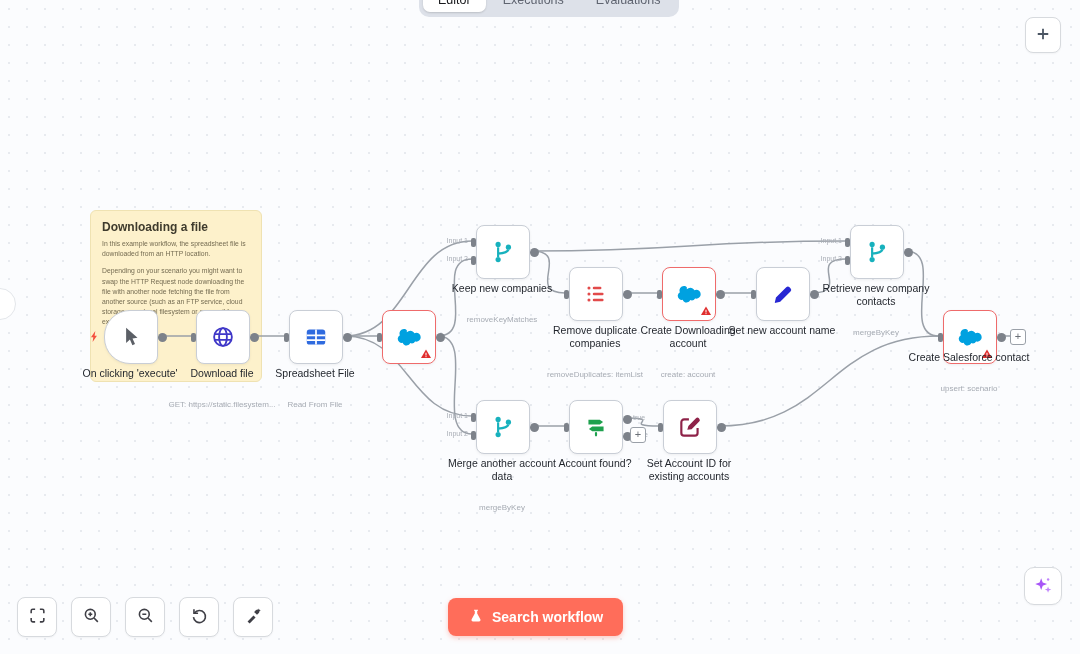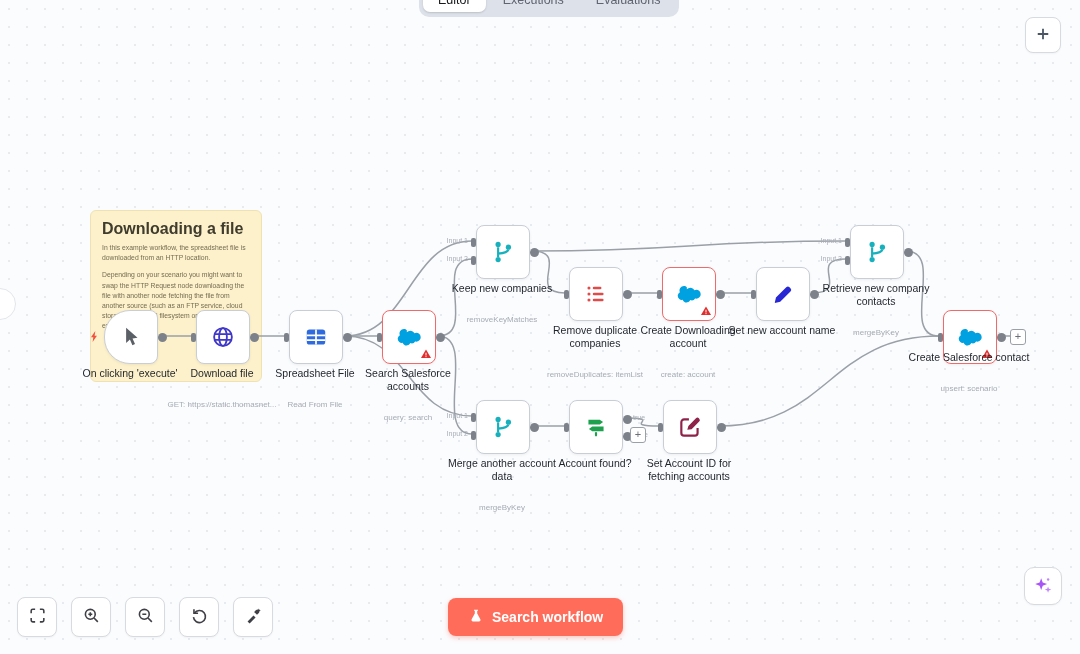--- a/index.html
+++ b/index.html
@@ -19,21 +19,21 @@
   .ctl-btn svg{width:19px;height:19px;}
   .add-btn svg{width:18px;height:18px;}
   .ai-btn svg{width:22px;height:22px;}
   .execute-btn{position:absolute;left:448px;top:598px;height:38px;display:flex;align-items:center;gap:8px;
     background:#ff6d5a;color:#fff;border:none;border-radius:8px;padding:0 20px;font-size:14px;font-weight:600;
     font-family:inherit;box-shadow:0 2px 5px rgba(255,109,90,.35);cursor:pointer;}
   .execute-btn svg{width:16px;height:16px;}
   
   .note{position:absolute;left:90px;top:210px;width:172px;height:172px;background:#fdf1cb;
     border:1px solid #efe2b2;border-radius:6px;padding:9px 11px;box-sizing:border-box;z-index:1;}
-  .note h3{margin:0 0 5px 0;font-size:16px;font-weight:700;color:#3f3b2d;}
+  .note h3{margin:0 0 5px 0;font-size:12px;font-weight:700;color:#3f3b2d;}
   .note p{margin:0 0 7px 0;font-size:6.8px;line-height:1.5;color:#756c52;}
   
   .edges{position:absolute;left:0;top:0;z-index:2;pointer-events:none;}
   .edge{fill:none;stroke:#9aa0a8;stroke-width:1.5px;}
   
   .nodes{position:absolute;left:0;top:0;width:100%;height:100%;z-index:3;}
   .node{position:absolute;width:52px;height:52px;background:#fff;border:1px solid #c9ced6;border-radius:8px;
     box-shadow:0 1px 3px rgba(0,0,0,.06);display:flex;align-items:center;justify-content:center;cursor:pointer;}
   .node.trigger{border-radius:26px 8px 8px 26px;}
   .node.error{border:1.5px solid #ef6b6b;}
@@ -123,21 +123,21 @@
             <circle cx="12" cy="12" r="8.2"></circle>
             <ellipse cx="12" cy="12" rx="3.6" ry="8.2"></ellipse>
             <path d="M4.2 9.4h15.6M4.2 14.6h15.6"></path>
           </svg>
         </span>
         <div class="in-bar" style="top: 21.5px;"></div>
         <div class="out-dot" style="top: 21.5px;"></div>
       </div>
       <div class="node-caption" style="left: 163px; top: 367px; width: 118px;">
         <div class="node-label">Download file</div>
-        <div class="node-sub">GET: https://static.thomasnet...</div>
+        <div class="node-sub">GET: https://static.filesystem...</div>
       </div>
       <div class="node" style="left: 289px; top: 310px;">
         <span class="node-icon">
           <svg viewBox="0 0 24 24">
             <rect x="3.5" y="5" width="17" height="14" rx="2.5" fill="#2f6bdf"></rect>
             <path d="M3.5 10.5h17M3.5 14.8h17M12 5v14" stroke="#fff" stroke-width="1.6"></path>
           </svg>
         </span>
         <div class="in-bar" style="top: 21.5px;"></div>
         <div class="out-dot" style="top: 21.5px;"></div>
@@ -154,24 +154,20 @@
         </span>
         <span class="warn-badge">
           <svg viewBox="0 0 24 24">
             <path d="M12 3 22 20H2Z" fill="#e02d2d"></path>
             <rect x="11" y="9.5" width="2" height="5.5" fill="#fff"></rect>
             <rect x="11" y="16.3" width="2" height="2" fill="#fff"></rect>
           </svg>
         </span>
         <div class="in-bar" style="top: 21.5px;"></div>
         <div class="out-dot" style="top: 21.5px;"></div>
-      </div>
-      <div class="node-caption" style="left: 349px; top: 367px; width: 118px;">
-        <div class="node-label">Search Salesforce accounts</div>
-        <div class="node-sub">query: search</div>
       </div>
       <div class="node" style="left: 476px; top: 225px;">
         <span class="node-icon">
           <svg viewBox="0 0 24 24">
             <path d="M7.5 7.5v9M7.5 13.5C13 13 16.5 11.5 17 9.8" stroke="#17b1bd" stroke-width="2" fill="none"></path>
             <g fill="#17b1bd">
               <circle cx="7.5" cy="5" r="2.4"></circle>
               <circle cx="7.5" cy="19" r="2.4"></circle>
               <circle cx="17" cy="7.5" r="2.4"></circle>
             </g>
@@ -322,21 +318,21 @@
         <span class="node-icon">
           <svg viewBox="0 0 24 24" fill="none" stroke="#8e2248" stroke-width="2">
             <path d="M11 5H6.5A2.5 2.5 0 0 0 4 7.5v10A2.5 2.5 0 0 0 6.5 20h10a2.5 2.5 0 0 0 2.5-2.5V13"></path>
             <path d="M9.5 14.5l1-3.5 7-7a1.9 1.9 0 0 1 2.7 0l.3.3a1.9 1.9 0 0 1 0 2.7l-7 7-4 .5z" fill="#8e2248" stroke="none"></path>
           </svg>
         </span>
         <div class="in-bar" style="top: 21.5px;"></div>
         <div class="out-dot" style="top: 21.5px;"></div>
       </div>
       <div class="node-caption" style="left: 630px; top: 457px; width: 118px;">
-        <div class="node-label">Set Account ID for fetching accounts</div>
+        <div class="node-label">Set Account ID for existing accounts</div>
       </div>
     </div>
 
   <div id="controls">
       <button class="sq-btn ctl-btn" style="left: 17px;">
         <span><svg viewBox="0 0 24 24" fill="none" stroke="#3f3f46" stroke-width="2">
             <path d="M4 9V6a2 2 0 0 1 2-2h3M15 4h3a2 2 0 0 1 2 2v3M20 15v3a2 2 0 0 1-2 2h-3M9 20H6a2 2 0 0 1-2-2v-3"></path>
           </svg></span>
       </button>
       <button class="sq-btn ctl-btn" style="left: 71px;">

